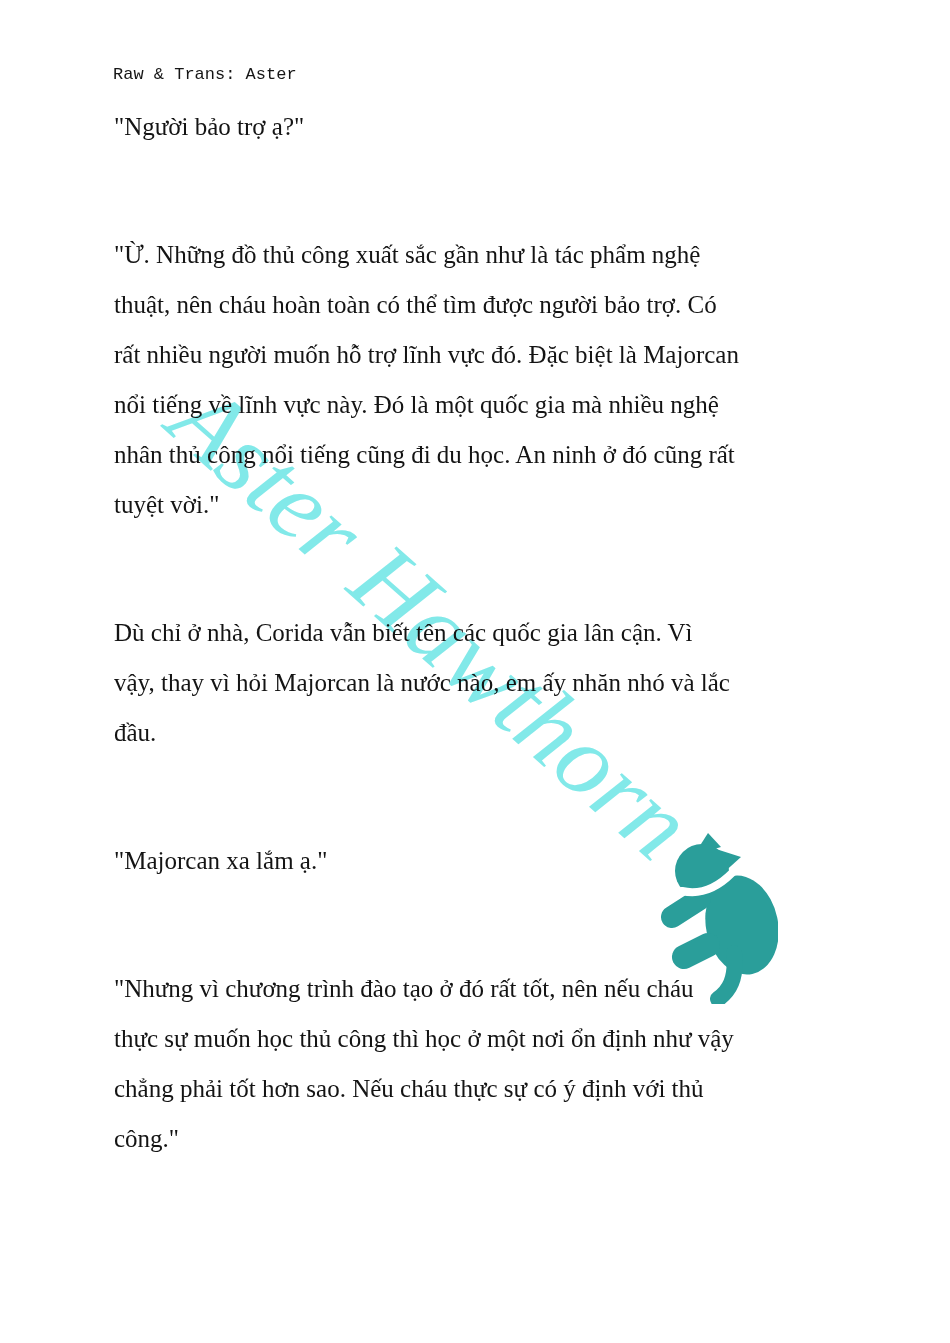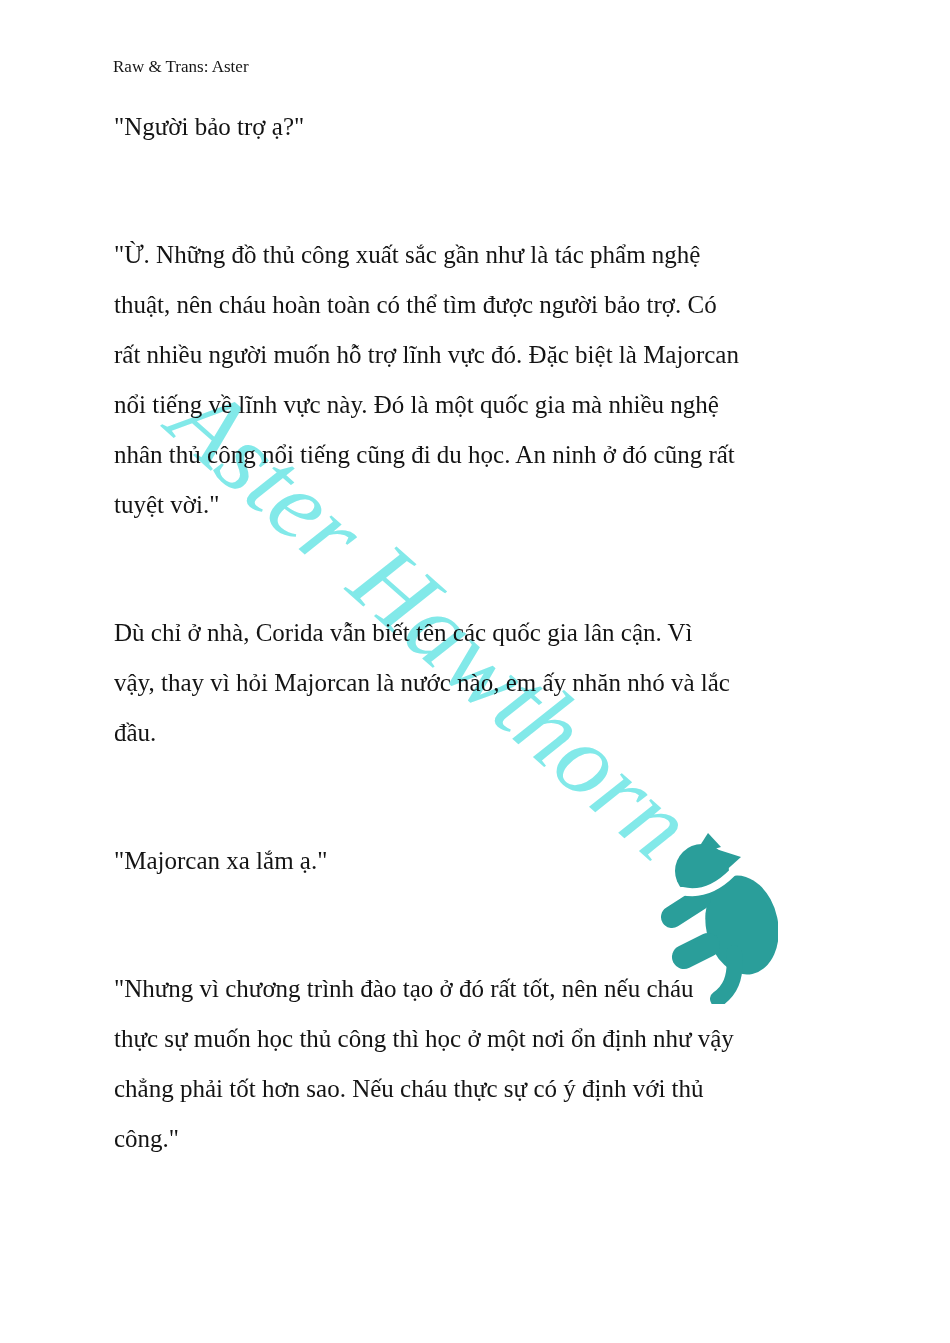--- a/index.html
+++ b/index.html
@@ -12,22 +12,22 @@
     width: 950px;
     height: 1343px;
     background: #ffffff;
     overflow: hidden;
     font-family: "Liberation Serif", "DejaVu Serif", serif;
     color: #141414;
   }
   .credit {
     position: absolute;
     left: 113px;
-    top: 56px;
-    font-family: Liberation Serif, serif;
+    top: 64px;
+    font-family: Liberation Mono, monospace;
     font-size: 17px;
     line-height: 22px;
     color: #161616;
     z-index: 2;
   }
   .content {
     position: absolute;
     left: 114px;
     top: 102px;
     width: 748px;

